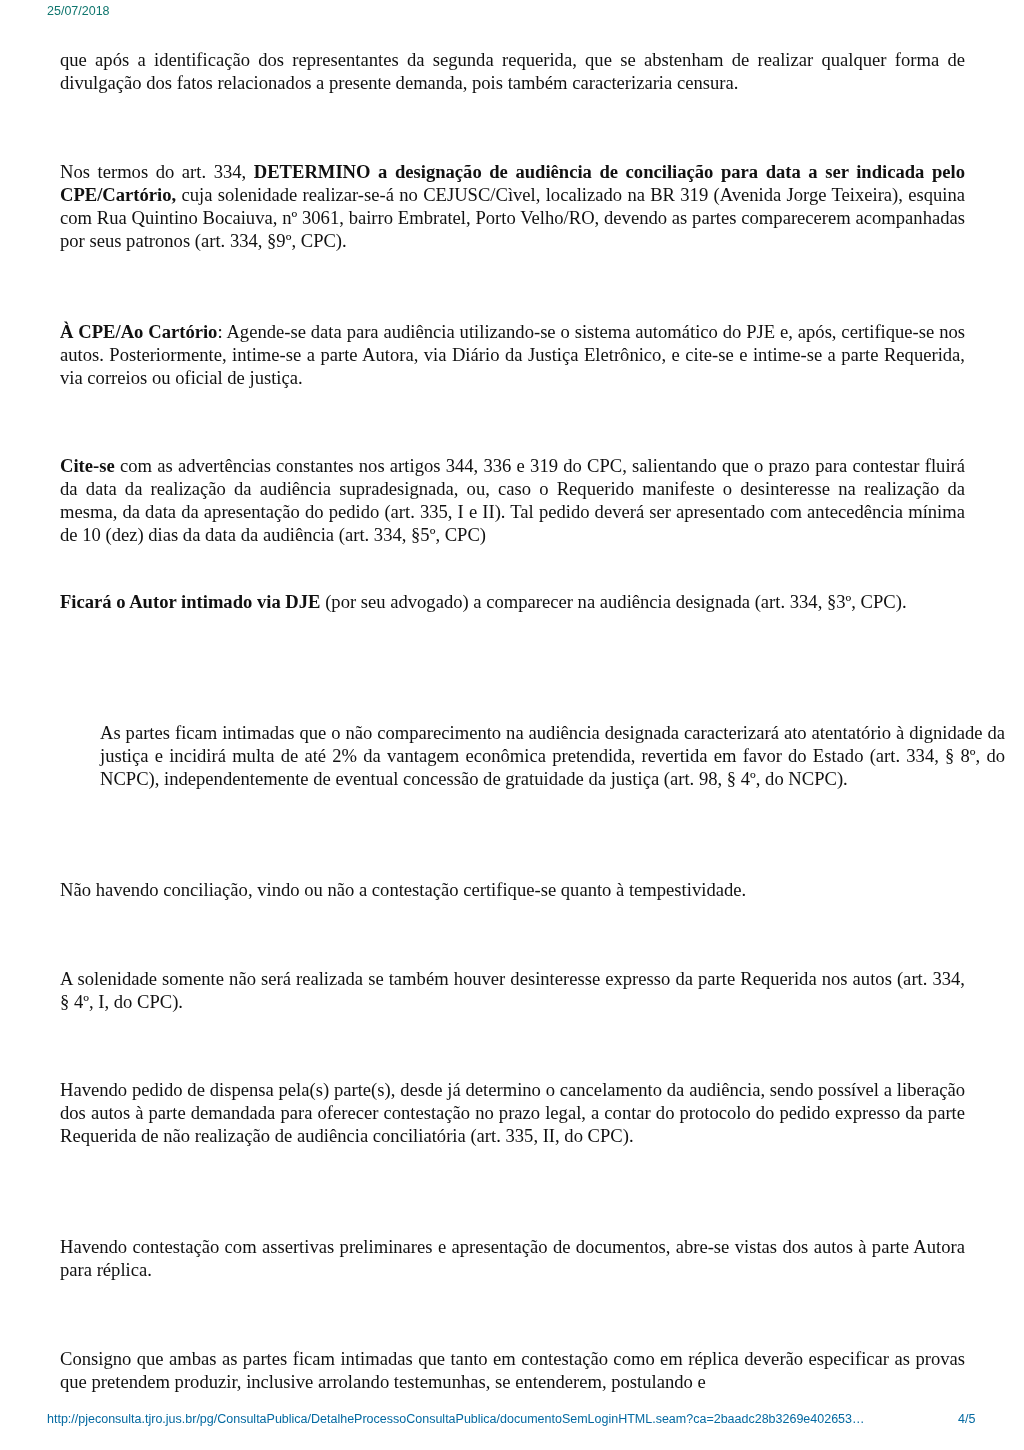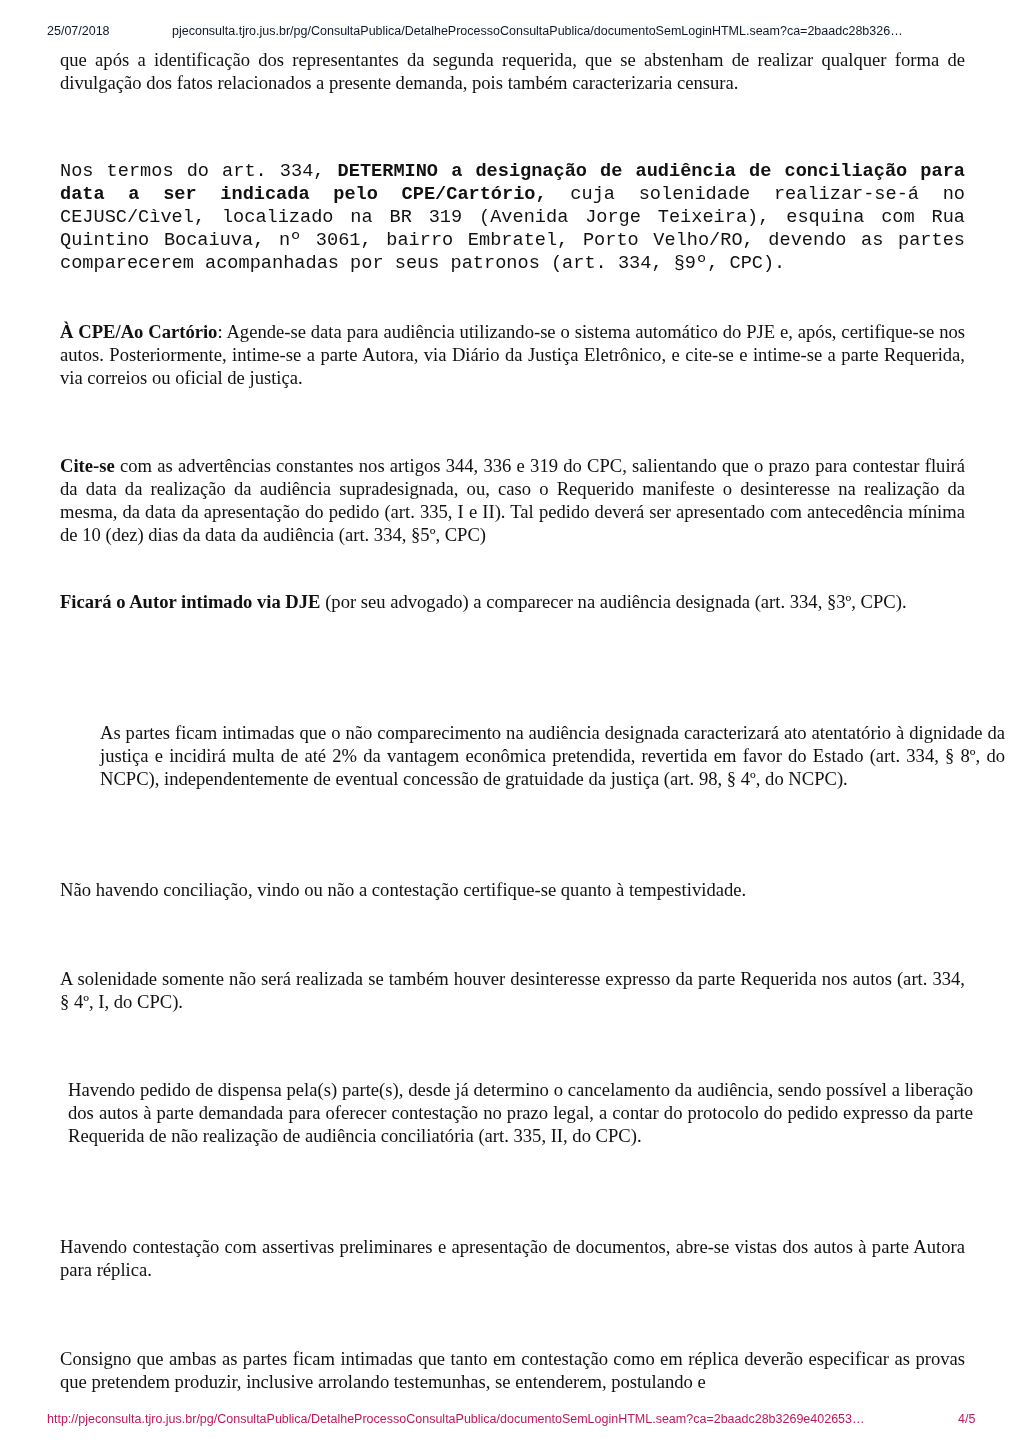--- a/index.html
+++ b/index.html
@@ -15,43 +15,42 @@
       color: #111111;
     }
     .print-header {
       position: absolute;
       top: 4px;
       left: 0;
       width: 1024px;
       height: 20px;
       font-family: "Liberation Sans", sans-serif;
       font-size: 12.5px;
-      color: #0f172a;
-      margin-top: 20px;
+      color: #0f766e;
     }
     .print-header .date {
       position: absolute;
       left: 47px;
       top: 0;
     }
     .print-header .url {
       position: absolute;
       left: 172px;
       top: 0;
       white-space: nowrap;
     }
     .print-footer {
       position: absolute;
       top: 1412px;
       left: 0;
       width: 1024px;
       height: 20px;
       font-family: "Liberation Sans", sans-serif;
       font-size: 12.5px;
-      color: #be185d;
+      color: #0369a1;
     }
     .print-footer .url {
       position: absolute;
       left: 47px;
       top: 0;
       white-space: nowrap;
     }
     .print-footer .page {
       position: absolute;
       left: 958px;
@@ -74,29 +73,28 @@
       left: 0;
       width: 905px;
     }
     .para b { font-weight: bold; }
   </style>
 </head>
 <body>
 
 <div class="print-header">
   <span class="date">25/07/2018</span>
-  <span class="url">pjeconsulta.tjro.jus.br/pg/ConsultaPublica/DetalheProcessoConsultaPublica/documentoSemLoginHTML.seam?ca=2baadc28b326…</span>
 </div>
 
 <div class="doc-body">
   <p class="para" style="top:0px;">
     <span>que após a identificação dos representantes da segunda requerida, que se abstenham de realizar qualquer forma de divulgação dos fatos relacionados a presente demanda, pois também caracterizaria censura.</span>
   </p>
 
-  <p class="para" style="top:112px;font-family:Liberation Mono, monospace;">
+  <p class="para" style="top:112px;">
     <span>Nos termos do art. 334, </span><b>DETERMINO a designação de audiência de conciliação para data a ser indicada pelo CPE/Cartório,</b><span> cuja solenidade realizar-se-á no CEJUSC/Cìvel, localizado na BR 319 (Avenida Jorge Teixeira), esquina com Rua Quintino Bocaiuva, nº 3061, bairro Embratel, Porto Velho/RO, devendo as partes comparecerem acompanhadas por seus patronos (art. 334, §9º, CPC).</span>
   </p>
 
   <p class="para" style="top:272px;">
     <b>À CPE/Ao Cartório</b><span>: Agende-se data para audiência utilizando-se o sistema automático do PJE e, após, certifique-se nos autos. Posteriormente, intime-se a parte Autora, via Diário da Justiça Eletrônico, e cite-se e intime-se a parte Requerida, via correios ou oficial de justiça.</span>
   </p>
 
   <p class="para" style="top:406px;">
     <b>Cite-se</b><span> com as advertências constantes nos artigos 344, 336 e 319 do CPC, salientando que o prazo para contestar fluirá da data da realização da audiência supradesignada, ou, caso o Requerido manifeste o desinteresse na realização da mesma, da data da apresentação do pedido (art. 335, I e II). Tal pedido deverá ser apresentado com antecedência mínima de 10 (dez) dias da data da audiência (art. 334, §5º, CPC)</span>
   </p>
@@ -110,21 +108,21 @@
   </p>
 
   <p class="para" style="top:830px;">
     <span>Não havendo conciliação, vindo ou não a contestação certifique-se quanto à tempestividade.</span>
   </p>
 
   <p class="para" style="top:919px;">
     <span>A solenidade somente não será realizada se também houver desinteresse expresso da parte Requerida nos autos (art. 334, § 4º, I, do CPC).</span>
   </p>
 
-  <p class="para" style="top:1030px;margin-left:8px;">
+  <p class="para" style="top:1030px;">
     <span>Havendo pedido de dispensa pela(s) parte(s), desde já determino o cancelamento da audiência, sendo possível a liberação dos autos à parte demandada para oferecer contestação no prazo legal, a contar do protocolo do pedido expresso da parte Requerida de não realização de audiência conciliatória (art. 335, II, do CPC).</span>
   </p>
 
   <p class="para" style="top:1187px;">
     <span>Havendo contestação com assertivas preliminares e apresentação de documentos, abre-se vistas dos autos à parte Autora para réplica.</span>
   </p>
 
   <p class="para" style="top:1299px;">
     <span>Consigno que ambas as partes ficam intimadas que tanto em contestação como em réplica deverão especificar as provas que pretendem produzir, inclusive arrolando testemunhas, se entenderem, postulando e</span>
   </p>

